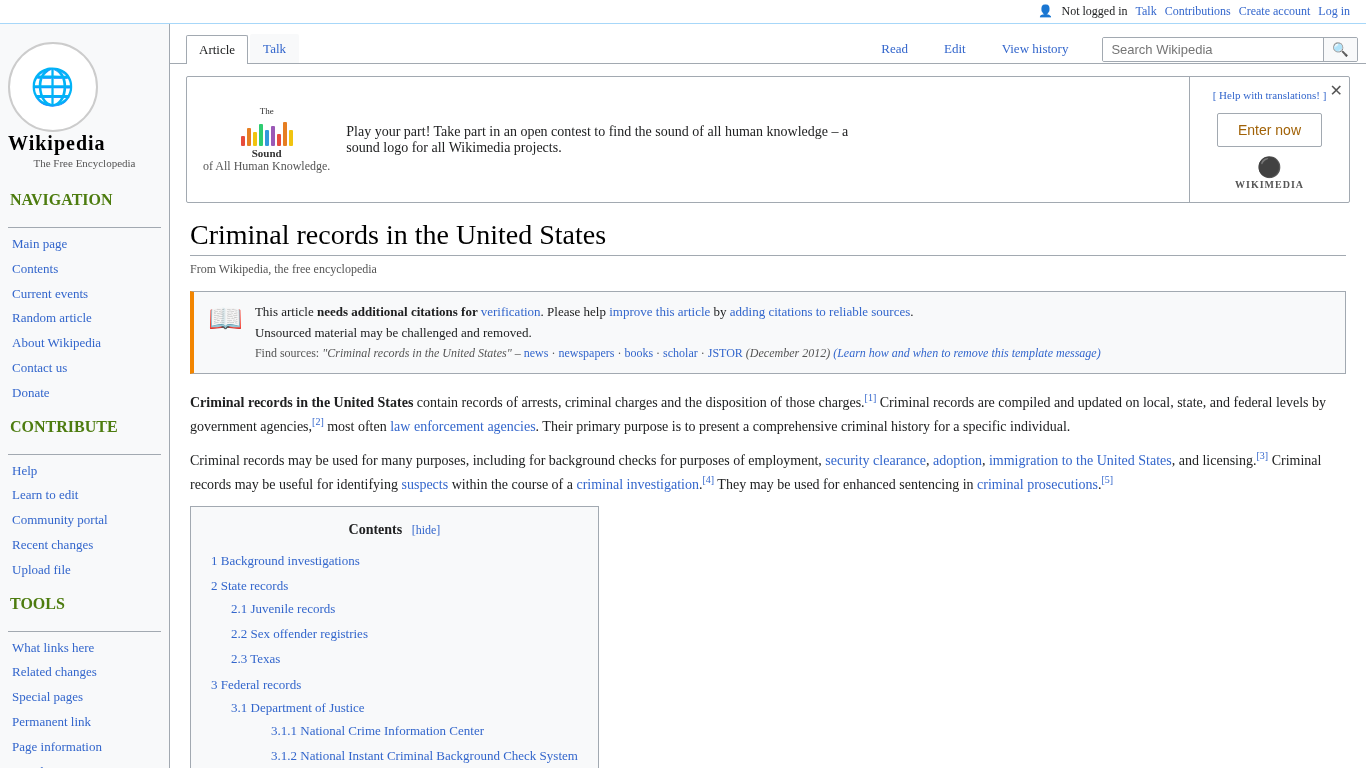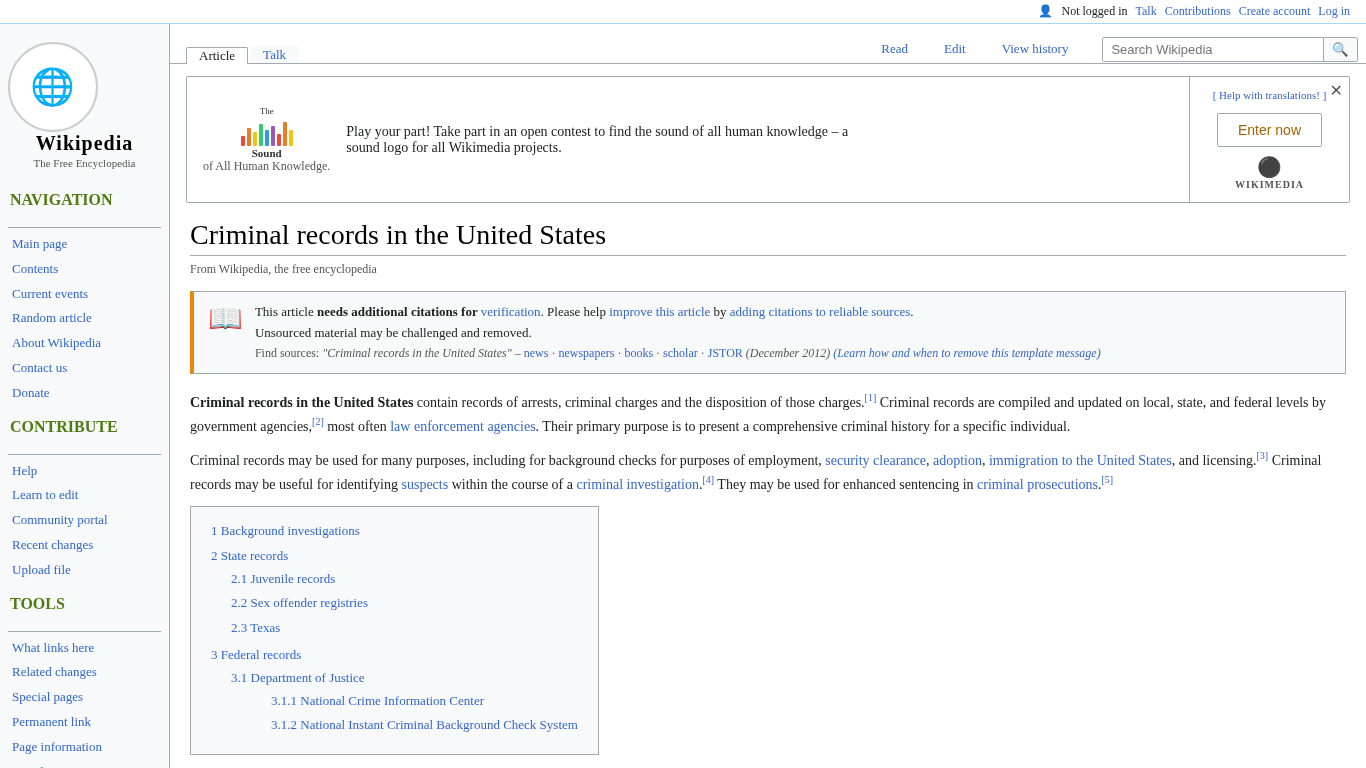--- a/index.html
+++ b/index.html
@@ -10,32 +10,32 @@
     #outer { display: flex; flex-direction: column; min-height: 768px; }
     #header-top { background: #fff; border-bottom: 1px solid #a7d7f9; display: flex; align-items: center; justify-content: flex-end; padding: 4px 16px; font-size: 12px; gap: 8px; }
     #header-top a { color: #3366cc; }
 
     #main-layout { display: flex; flex: 1; }
 
     
     #sidebar { width: 170px; min-width: 170px; padding: 8px 8px 0 8px; border-right: 1px solid #a2a9b1; background: #f8f9fa; font-size: 13px; }
     .sidebar-logo { text-align: center; padding: 10px 0; }
     .logo-circle { width: 90px; height: 90px; border-radius: 50%; border: 2px solid #ccc; display: flex; align-items: center; justify-content: center; background: #fff; font-size: 28px; overflow: hidden; }
-    .sidebar-logo-title { font-family: 'Linux Libertine', Georgia, serif; font-size: 20px; font-weight: bold; letter-spacing: 1px; color: #000; text-align: center; }
+    .sidebar-logo-title { font-family: 'Linux Libertine', Georgia, serif; font-size: 20px; font-weight: bold; letter-spacing: 1px; color: #000; text-align: left; }
     .sidebar-logo-subtitle { font-size: 11px; color: #555; text-align: center; margin-top: 2px; }
     .sidebar-section { margin-top: 12px; }
     .sidebar-section-title { font-weight: bold; font-size: 16px; color: #4d7c0f; text-transform: uppercase; margin-bottom: 4px; padding-left: 2px; border-bottom: 1px solid #a2a9b1; padding-bottom: 18px; }
     .sidebar-item { display: block; padding: 2px 4px; color: #3366cc; font-size: 13px; line-height: 1.6; }
 
     
     #content-area { flex: 1; display: flex; flex-direction: column; }
 
     
     #tabs-bar { display: flex; align-items: flex-end; padding: 0 0 0 16px; border-bottom: 1px solid #a2a9b1; background: #fff; min-height: 40px; }
-    .tab { display: inline-block; padding: 0 12px; font-size: 13px; color: #3366cc; border: 1px solid transparent; border-bottom: none; cursor: pointer; margin-right: 2px; background: #f8f9fa; border-top-left-radius: 2px; border-top-right-radius: 2px; }
+    .tab { display: inline-block; padding: 6px 12px; font-size: 13px; color: #3366cc; border: 1px solid transparent; border-bottom: none; cursor: pointer; margin-right: 2px; background: #f8f9fa; border-top-left-radius: 2px; border-top-right-radius: 2px; }
     .tab.active { background: #fff; border-color: #a2a9b1; border-bottom-color: #fff; color: #202122; font-weight: normal; margin-bottom: -1px; }
     .tabs-right { margin-left: auto; display: flex; align-items: center; gap: 16px; padding-right: 8px; }
     .tab-right { display: inline-block; padding: 6px 10px; font-size: 13px; color: #3366cc; cursor: pointer; }
 
     
     #search-bar { display: flex; align-items: center; border: 1px solid #a2a9b1; border-radius: 2px; overflow: hidden; margin-left: 8px; }
     #search-input { border: none; outline: none; padding: 4px 8px; font-size: 13px; width: 220px; }
     #search-btn { background: #f8f9fa; border: none; border-left: 1px solid #a2a9b1; padding: 4px 8px; cursor: pointer; color: #555; }
 
     
@@ -208,20 +208,23 @@
         <div class="article-body">
           <p class="article-para">
             <strong>Criminal records in the United States</strong> contain records of arrests, criminal charges and the disposition of those charges.<sup><a href="#">[1]</a></sup> Criminal records are compiled and updated on local, state, and federal levels by government agencies,<sup><a href="#">[2]</a></sup> most often <a href="#">law enforcement agencies</a>. Their primary purpose is to present a comprehensive criminal history for a specific individual.
           </p>
           <p class="article-para">
             Criminal records may be used for many purposes, including for background checks for purposes of employment, <a href="#">security clearance</a>, <a href="#">adoption</a>, <a href="#">immigration to the United States</a>, and licensing.<sup><a href="#">[3]</a></sup> Criminal records may be useful for identifying <a href="#">suspects</a> within the course of a <a href="#">criminal investigation</a>.<sup><a href="#">[4]</a></sup> They may be used for enhanced sentencing in <a href="#">criminal prosecutions</a>.<sup><a href="#">[5]</a></sup>
           </p>
 
           
           <div class="contents-box">
+            <div class="contents-title">
+              Contents <a href="#" class="hide-link">[hide]</a>
+            </div>
             <ul class="contents-list">
               <li><a href="#">1 Background investigations</a></li>
               <li><a href="#">2 State records</a>
                 <ul class="contents-list contents-sub">
                   <li><a href="#">2.1 Juvenile records</a></li>
                   <li><a href="#">2.2 Sex offender registries</a></li>
                   <li><a href="#">2.3 Texas</a></li>
                 </ul>
               </li>
               <li><a href="#">3 Federal records</a>

